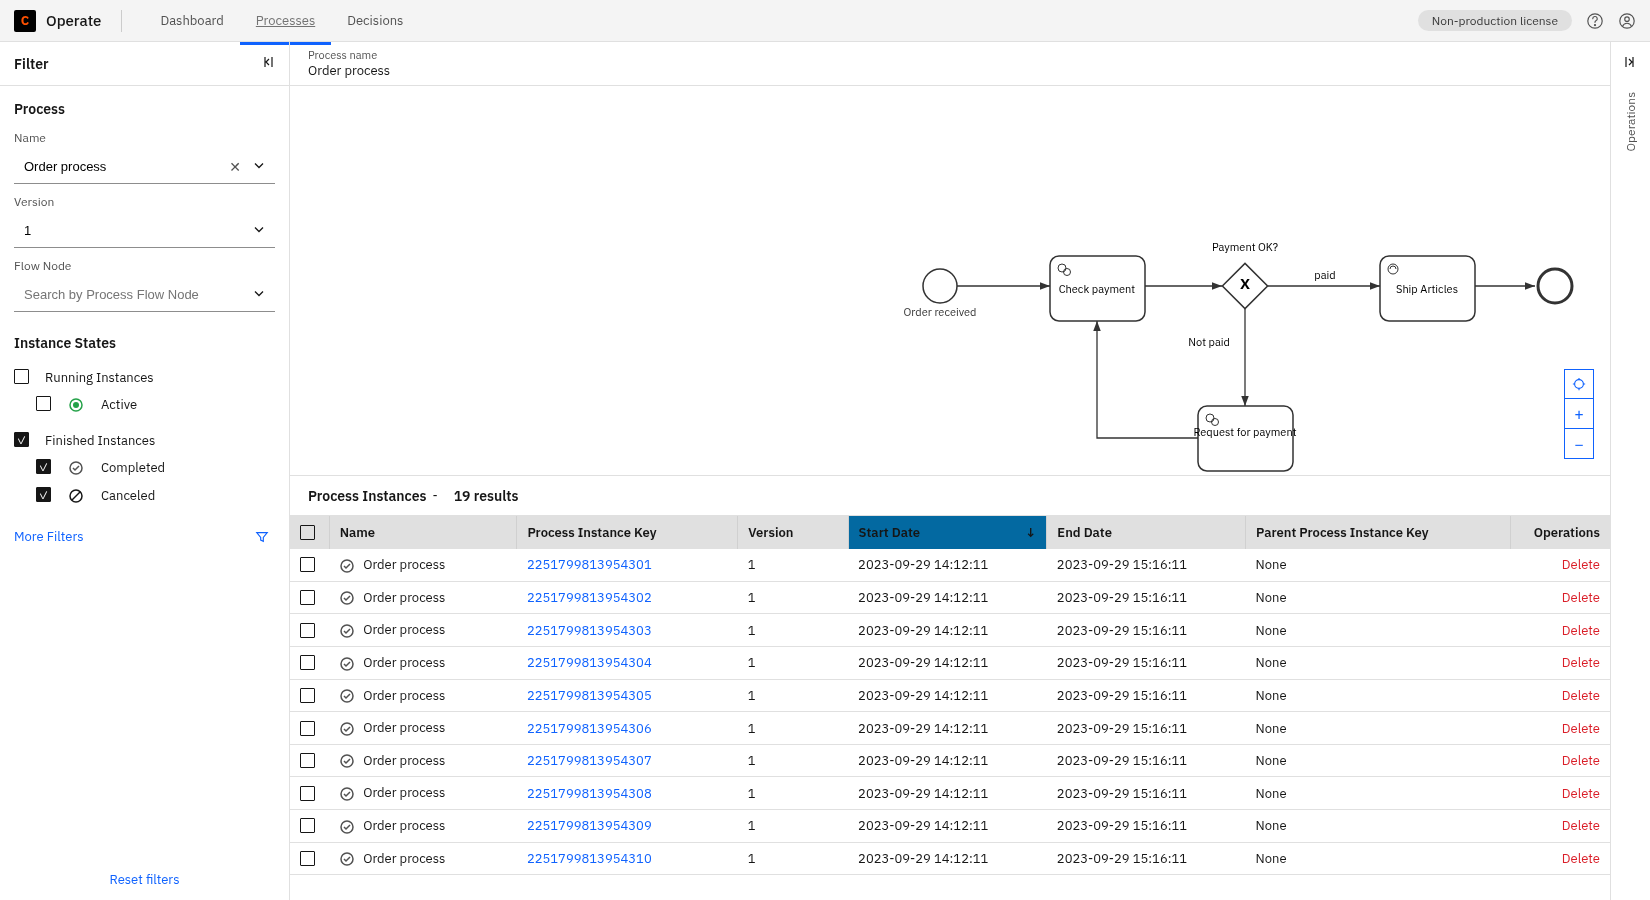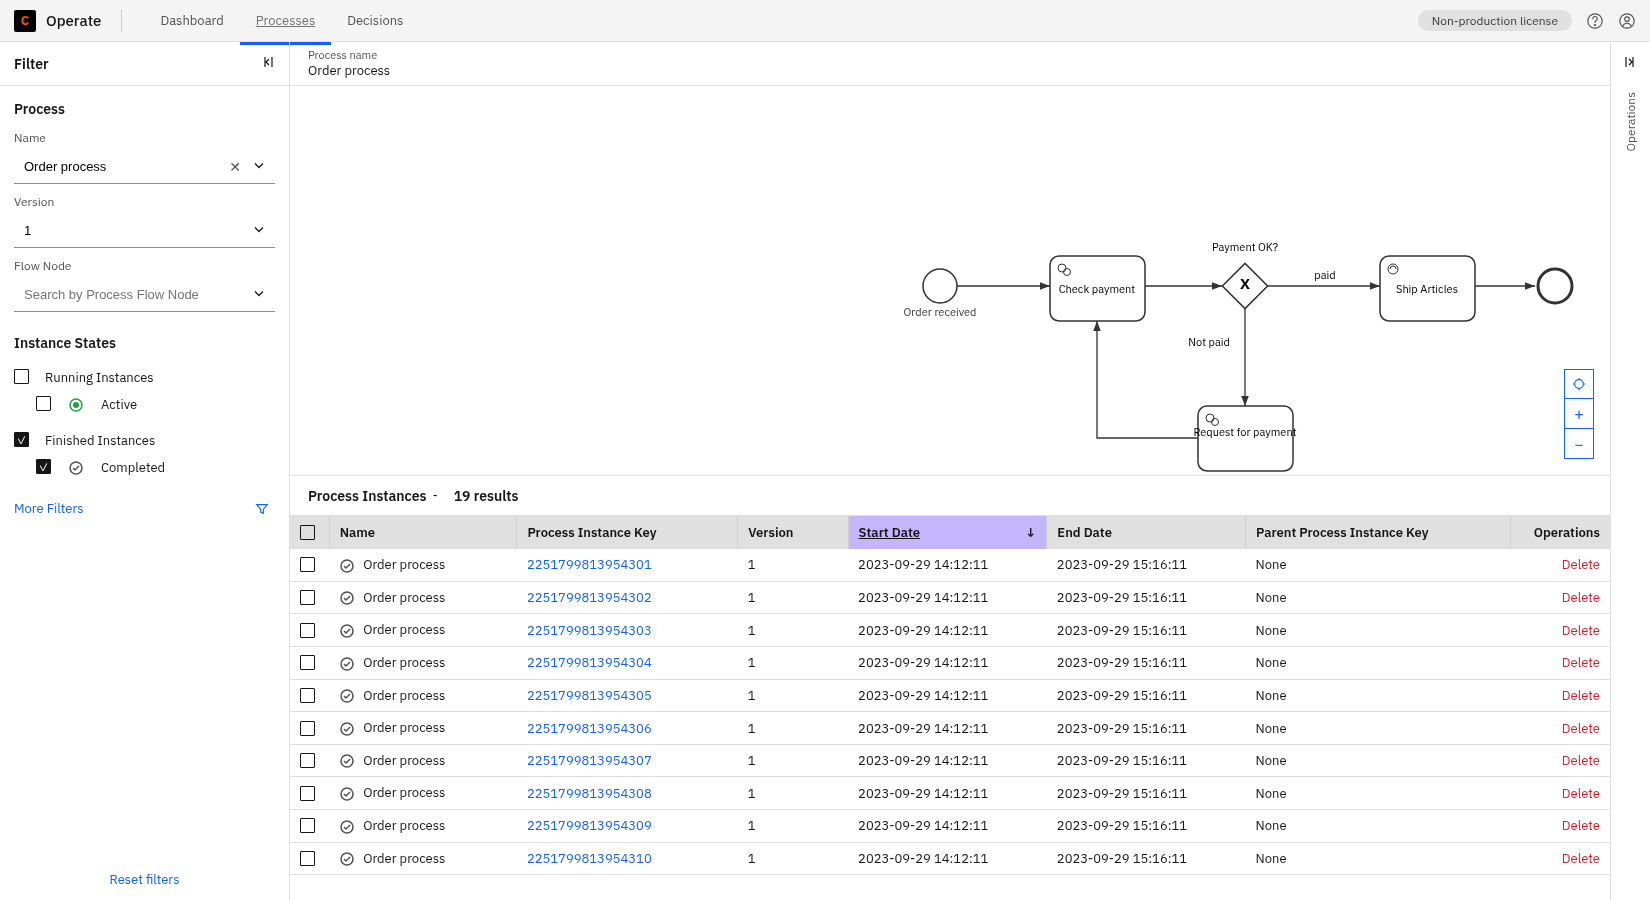--- a/index.html
+++ b/index.html
@@ -62,21 +62,21 @@
 
 
 .instances-header { height: 40px; display: flex; align-items: center; padding: 0 18px; border-bottom: 1px solid #e0e0e0; }
 .instances-title { font-weight: 600; font-size: 14px; }
 .instances-count { font-weight: 600; font-size: 14px; margin-left: 10px; }
 .table-wrap { flex: 1; overflow-y: auto; }
 table { width: 100%; border-collapse: collapse; }
 thead { background: #e0e0e0; position: sticky; top: 0; }
 th { text-align: left; font-weight: 600; font-size: 13px; padding: 8px 10px; border-right: 1px solid #d0d0d0; }
 th:last-child { border-right: none; text-align: right;}
-th.sorted { background: #c4b5fd; position: relative; text-decoration: underline; }
+th.sorted { background: #0369a1; position: relative; }
 .sort-arrow { position: absolute; right: 10px; }
 td { padding: 7px 10px; border-bottom: 1px solid #e0e0e0; font-size: 13px; }
 td.link { color: #0f62fe; cursor: pointer; }
 td.delete { color: #da1e28; cursor: pointer; text-align: right;}
 .row-checkbox { width: 15px; height: 15px; border: 1px solid #161616; border-radius: 1px; cursor: pointer; }
 .status-icon { display: inline-flex; vertical-align: middle; margin-right: 8px; }
 .col-check { width: 34px; }
 .col-name { width: 170px; }
 .col-key { width: 200px; }
 .col-version { width: 100px; }
@@ -191,20 +191,30 @@
         <div class="checkbox-row indent">
           <div class="checkbox checked"></div>
           <span class="state-icon">
             <svg width="16" height="16" viewBox="0 0 16 16" fill="none" stroke="#525252" stroke-width="1.5">
                 <circle cx="8" cy="8" r="6"></circle>
                 <path d="M5 8l2 2 4-4"></path>
               </svg>
           </span>
           <span>Completed</span>
         </div>
+        <div class="checkbox-row indent">
+          <div class="checkbox checked"></div>
+          <span class="state-icon">
+            <svg width="16" height="16" viewBox="0 0 16 16" fill="none" stroke="#161616" stroke-width="1.5">
+                <circle cx="8" cy="8" r="6"></circle>
+                <path d="M4 12L12 4"></path>
+              </svg>
+          </span>
+          <span>Canceled</span>
+        </div>
 
         <div class="more-filters">
           <span>More Filters</span>
           <svg width="14" height="14" viewBox="0 0 16 16" fill="none" stroke="#0f62fe" stroke-width="1.3">
               <path d="M2 3h12l-4.5 5.5V13l-3-1.5V8.5z"></path>
             </svg>
         </div>
       </div>
       <div class="sidebar-footer">
         <span class="reset-link">Reset filters</span>

